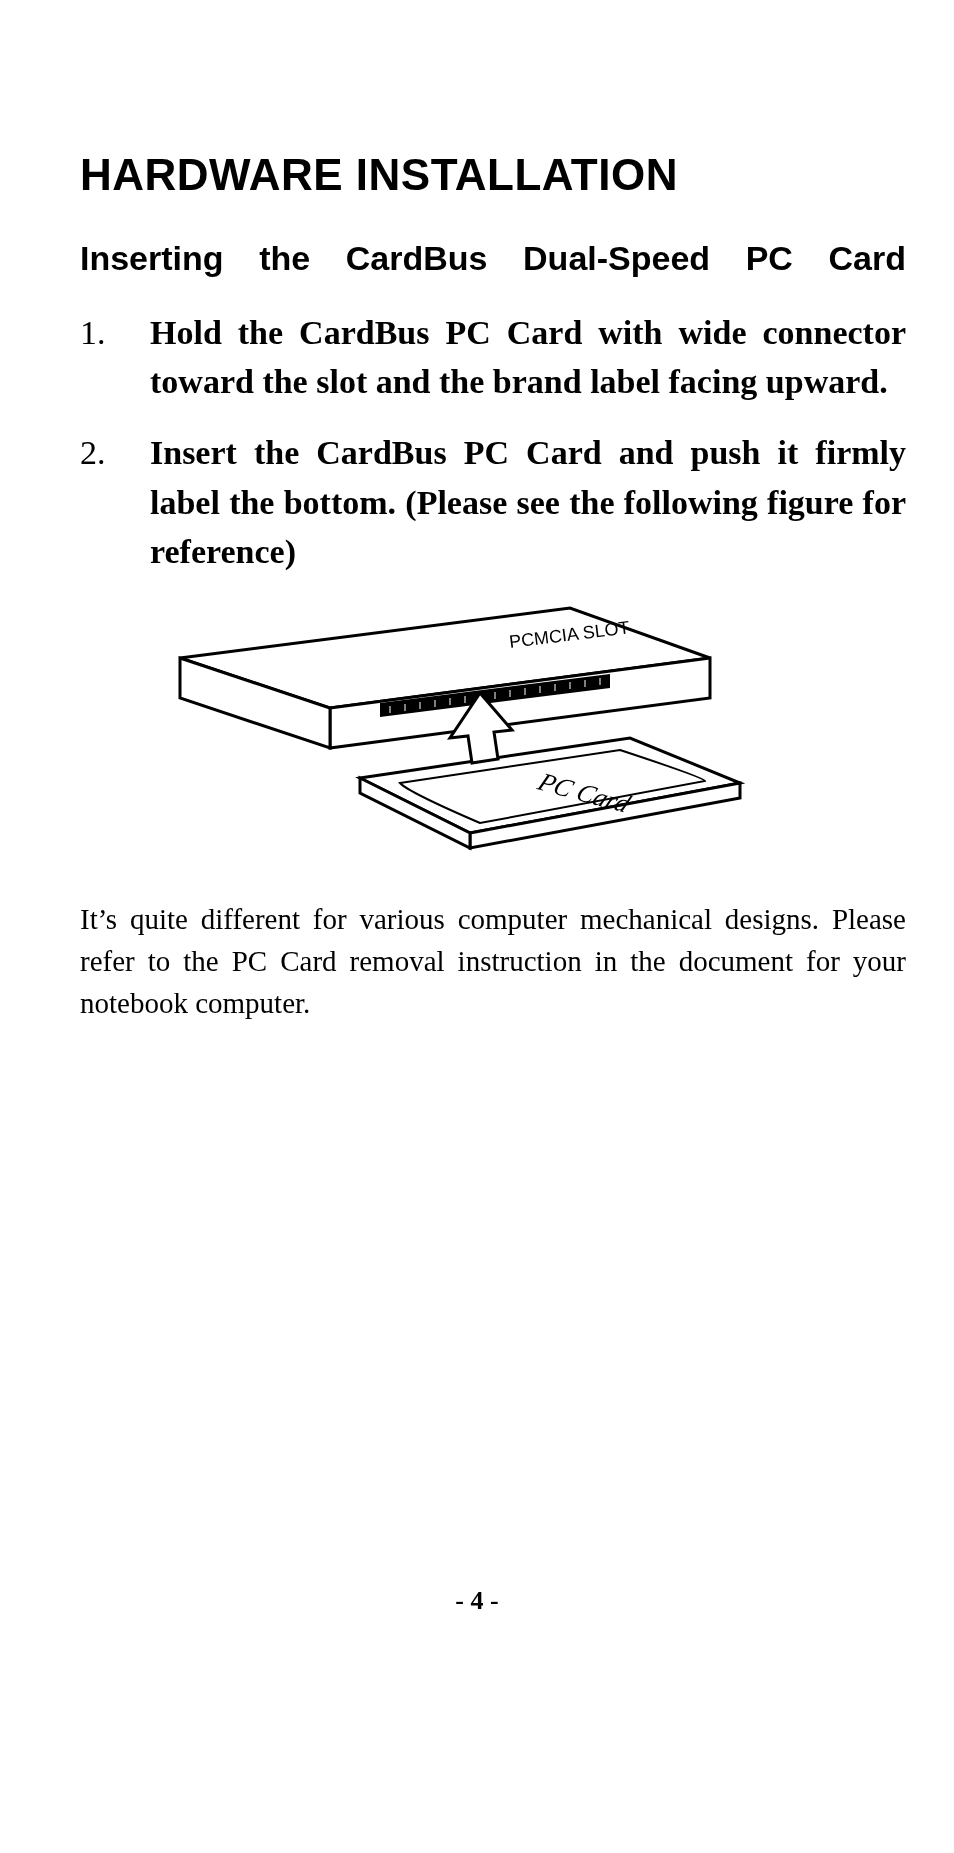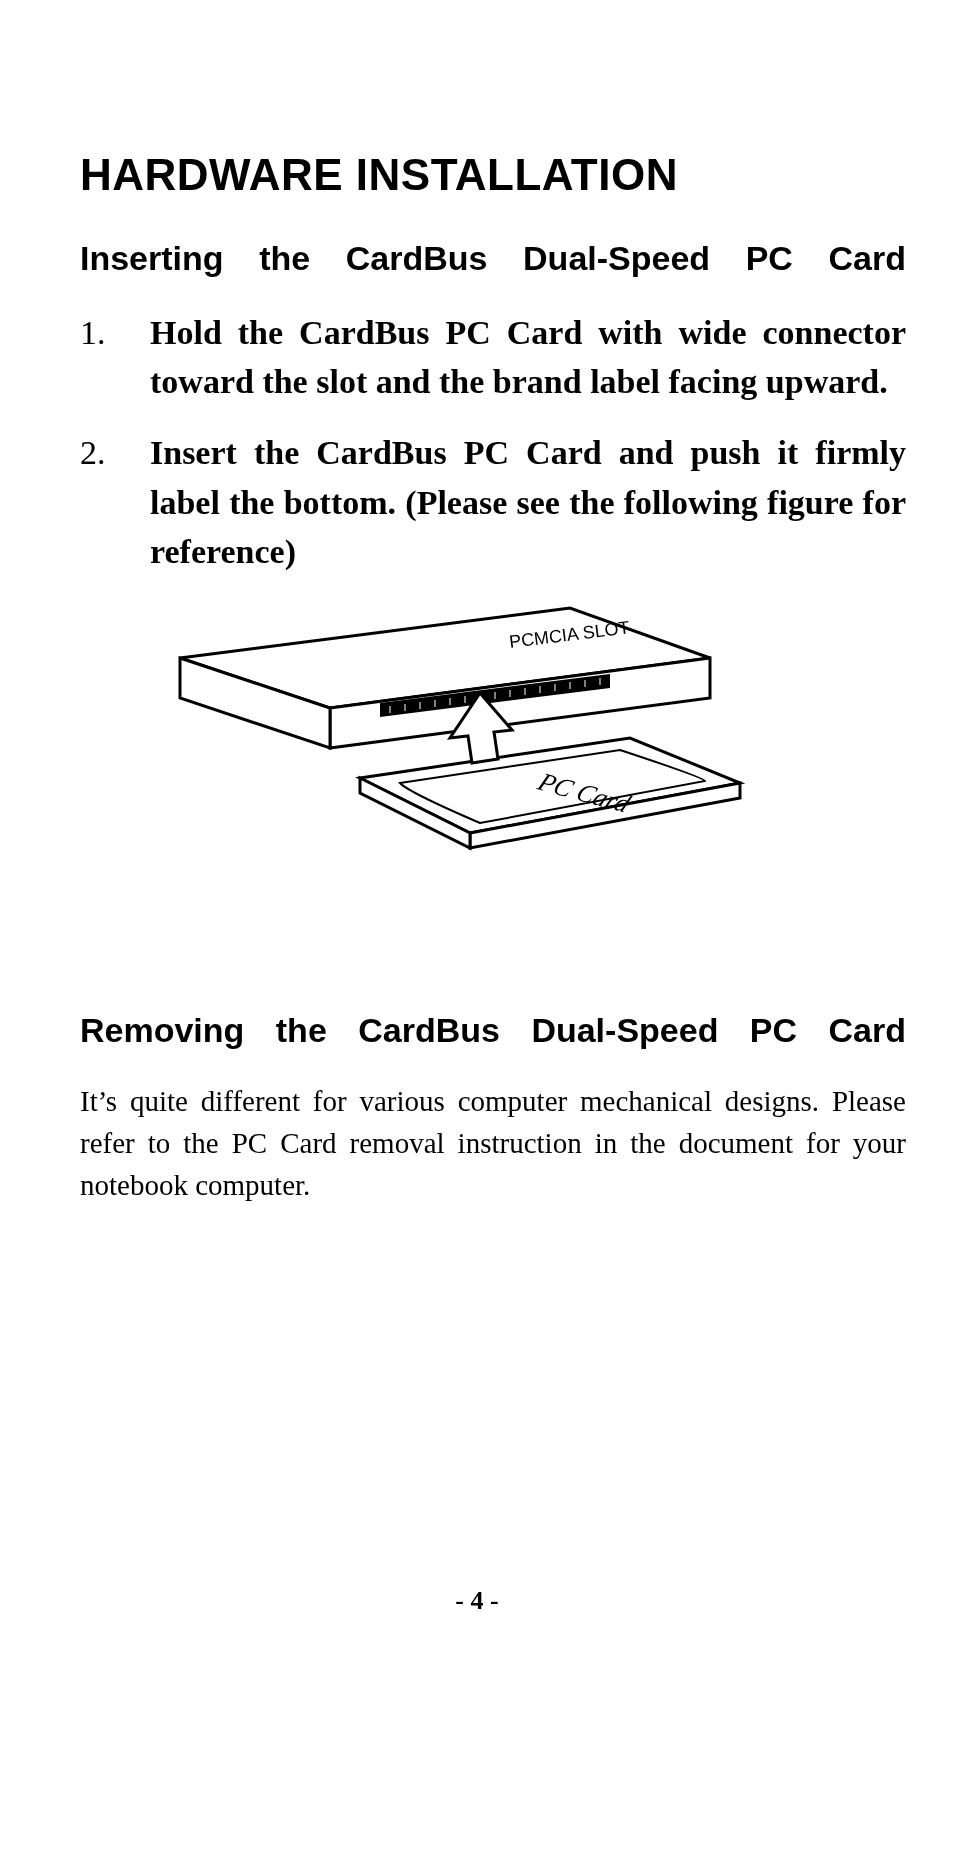--- a/index.html
+++ b/index.html
@@ -140,18 +140,17 @@
 
         <text x="420" y="200" font-family="'Times New Roman', Times, serif" font-size="26" font-style="italic" transform="rotate(15 420 200) skewX(-10)">PC Card</text>
       </g>
 
       <g>
         <polygon points="330,95 300,140 318,138 322,165 348,161 344,134 362,132" fill="#ffffff" stroke="#000" stroke-width="3"></polygon>
       </g>
     </svg>
   </div>
 
-  <h2 class="subtitle second">Removing the CardBus Dual-Speed PC Card</h2>
 
   <p class="body">It’s quite different for various computer mechanical designs. Please refer to the PC Card removal instruction in the document for your notebook computer.</p>
 
   <div class="page-number">- 4 -</div>
 </div>
 
 </body></html>

